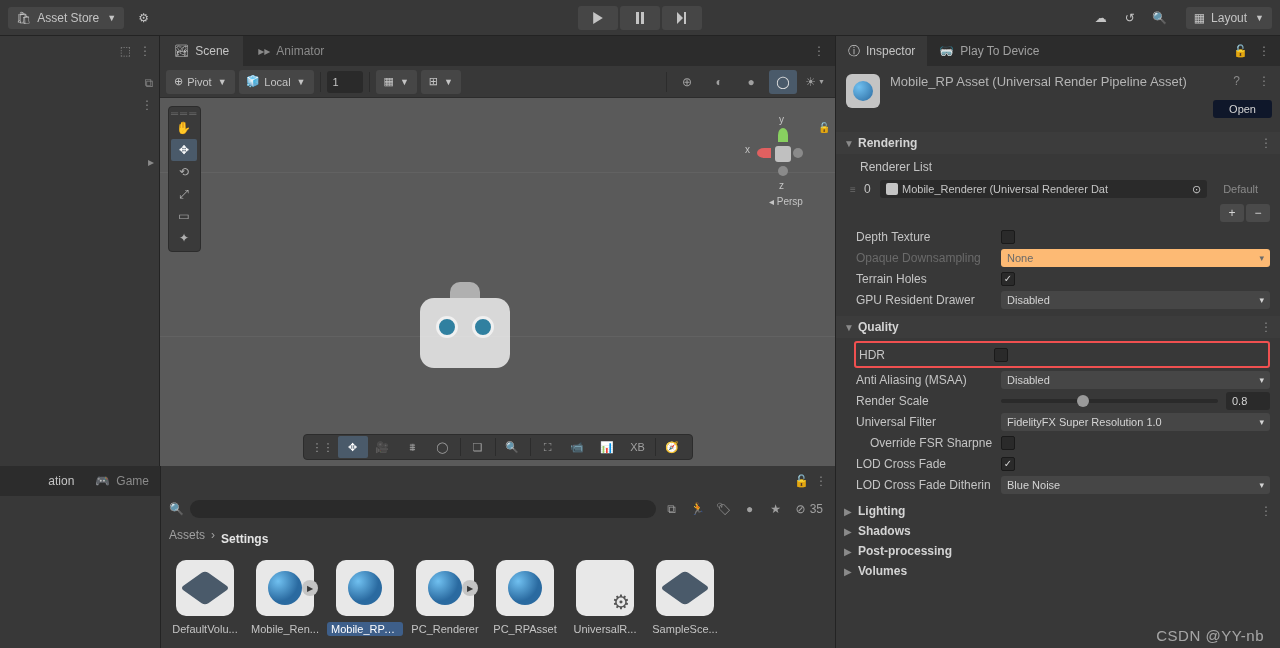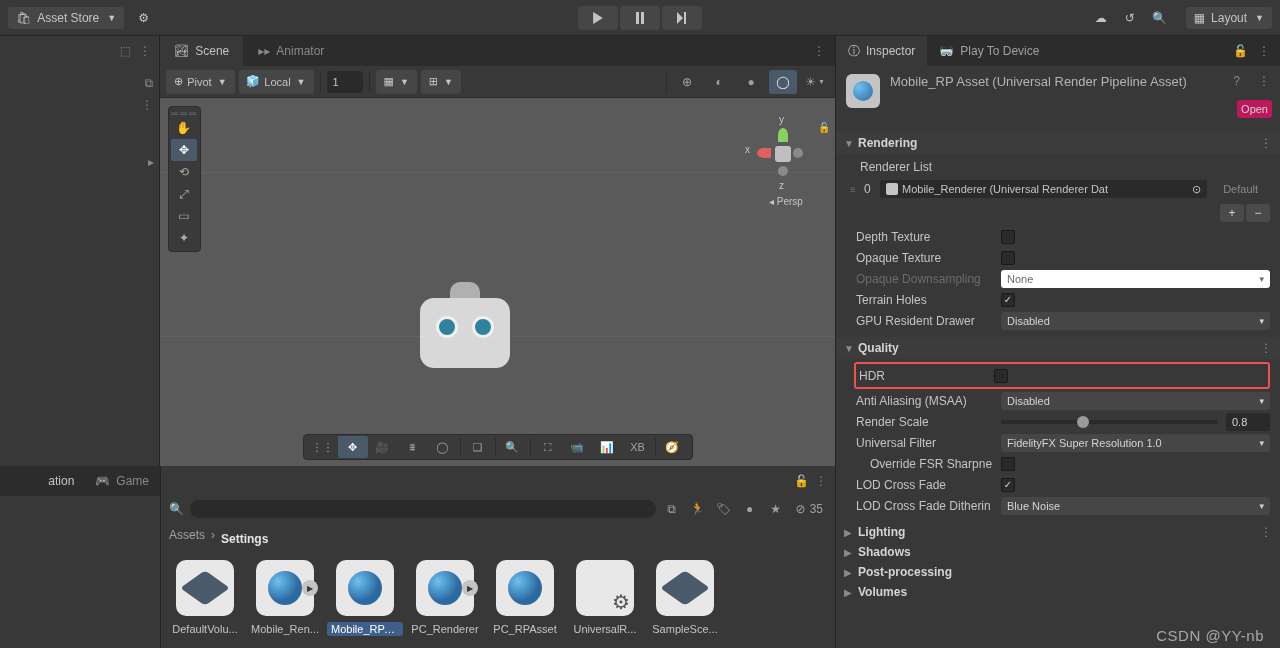--- a/index.html
+++ b/index.html
@@ -107,36 +107,36 @@
   .insp-tabs { height: 30px; display: flex; align-items: stretch; background: #2c2c2c; }
   .insp-tab { display: flex; align-items: center; gap: 6px; padding: 0 12px; background: #383838; cursor: pointer; }
   .insp-tab.inactive { background: #2c2c2c; color: #a0a0a0; }
   .insp-tabs .right-icons { margin-left: auto; display: flex; align-items: center; gap: 10px; padding: 0 10px; color: #8a8a8a; }
   .insp-header { padding: 8px 10px 4px 10px; display: flex; align-items: flex-start; gap: 10px; position: relative; }
   .insp-icon { width: 34px; height: 34px; background: #c4c4c4; border-radius: 6px; display: flex; align-items: center; justify-content: center; }
   .insp-icon::after { content:''; width:20px; height:20px; background: radial-gradient(circle at 30% 30%, #70c0f0, #2a6aa0); border-radius:50%; }
   .insp-title { color: #b4b4b4; font-size: 13px; flex: 1; }
   .insp-help { color: #8a8a8a; cursor: pointer; }
   .insp-dots { color: #8a8a8a; cursor: pointer; margin-left: 8px; }
-  .open-btn { position: absolute; right: 8px; top: 34px; background: #be185d; padding: 3px 4px; border-radius: 3px; font-size: 11px; cursor: pointer; color: #d4d4d4; }
+  .open-btn { position: absolute; right: 8px; top: 34px; background: #0f172a; padding: 3px 16px; border-radius: 3px; font-size: 11px; cursor: pointer; color: #d4d4d4; }
   
   .section { margin-top: 20px; }
   .section-hdr { display: flex; align-items: center; padding: 4px 8px; background: #3c3c3c; cursor: pointer; }
   .foldout { width: 14px; color: #8a8a8a; font-size: 10px; }
   .section-title { font-weight: 600; color: #d4d4d4; font-size: 12px; flex: 1; }
   .section-dots { color: #8a8a8a; }
   .section-body { padding: 2px 0 6px 0; }
   
   .prop-row { display: flex; align-items: center; height: 21px; padding: 0 10px 0 20px; }
   .prop-label { width: 145px; font-size: 12px; color: #c4c4c4; overflow: hidden; white-space: nowrap; text-overflow: ellipsis; }
   .prop-label.dim { color: #6a6a6a; }
   .prop-field { flex: 1; display: flex; align-items: center; }
   .checkbox { width: 14px; height: 14px; background: #2a2a2a; border: 1px solid #1a1a1a; border-radius: 2px; display: flex; align-items: center; justify-content: center; color: #d4d4d4; font-size: 10px; cursor: pointer; }
   .dropdown { flex: 1; height: 18px; background: #464646; border-radius: 3px; display: flex; align-items: center; padding: 0 6px; font-size: 11px; color: #d4d4d4; cursor: pointer; position: relative; }
-  .dropdown.dim { background: #ffffff; color: #6a6a6a; }
+  .dropdown.dim { background: #fdba74; color: #6a6a6a; }
   .dropdown::after { content: '▾'; position: absolute; right: 6px; font-size: 9px; }
   .slider-wrap { flex: 1; display: flex; align-items: center; gap: 8px; }
   .slider-track { flex: 1; height: 4px; background: #2a2a2a; border-radius: 2px; position: relative; }
   .slider-thumb { position: absolute; top: -4px; width: 12px; height: 12px; background: #9a9a9a; border-radius: 50%; }
   .slider-val { width: 44px; height: 18px; background: #2a2a2a; border-radius: 3px; display: flex; align-items: center; padding: 0 6px; font-size: 11px; color: #d4d4d4; }
   
   .renderer-list-hdr { padding: 4px 10px 4px 24px; font-size: 12px; color: #c4c4c4; }
   .renderer-row { display: flex; align-items: center; padding: 2px 10px 2px 14px; gap: 4px; }
   .renderer-row .drag { color: #6a6a6a; width: 10px; font-size: 10px; }
   .renderer-row .idx { color: #c4c4c4; width: 12px; }
@@ -432,26 +432,20 @@
           <div class="list-btn">+</div>
           <div class="list-btn">−</div>
         </div>
         <div class="prop-row">
           <span class="prop-label">Depth Texture</span>
           <div class="prop-field">
               <div class="checkbox"></div>
             </div>
         </div>
         <div class="prop-row">
-          <span class="prop-label">Opaque Texture</span>
-          <div class="prop-field">
-              <div class="checkbox"></div>
-            </div>
-        </div>
-        <div class="prop-row">
           <span class="prop-label dim">Opaque Downsampling</span>
           <div class="prop-field">
               <div class="dropdown dim">None</div>
             </div>
         </div>
         <div class="prop-row">
           <span class="prop-label">Terrain Holes</span>
           <div class="prop-field">
               <div class="checkbox">✓</div>
             </div>

